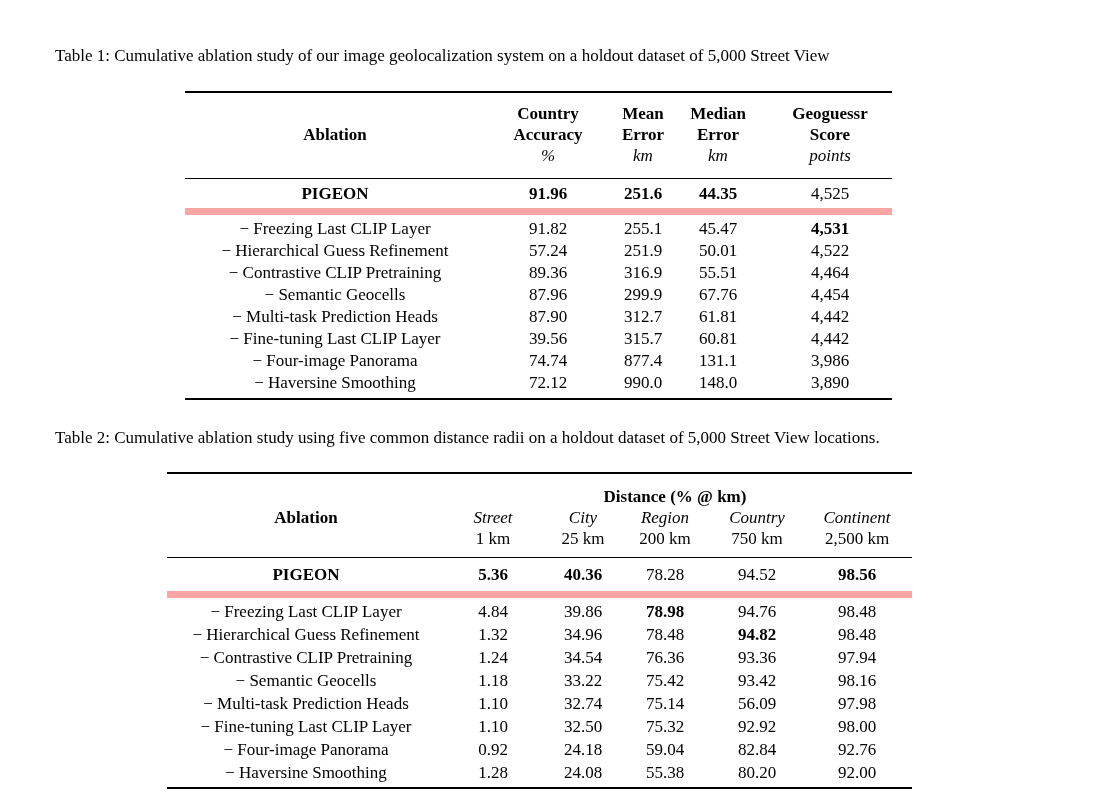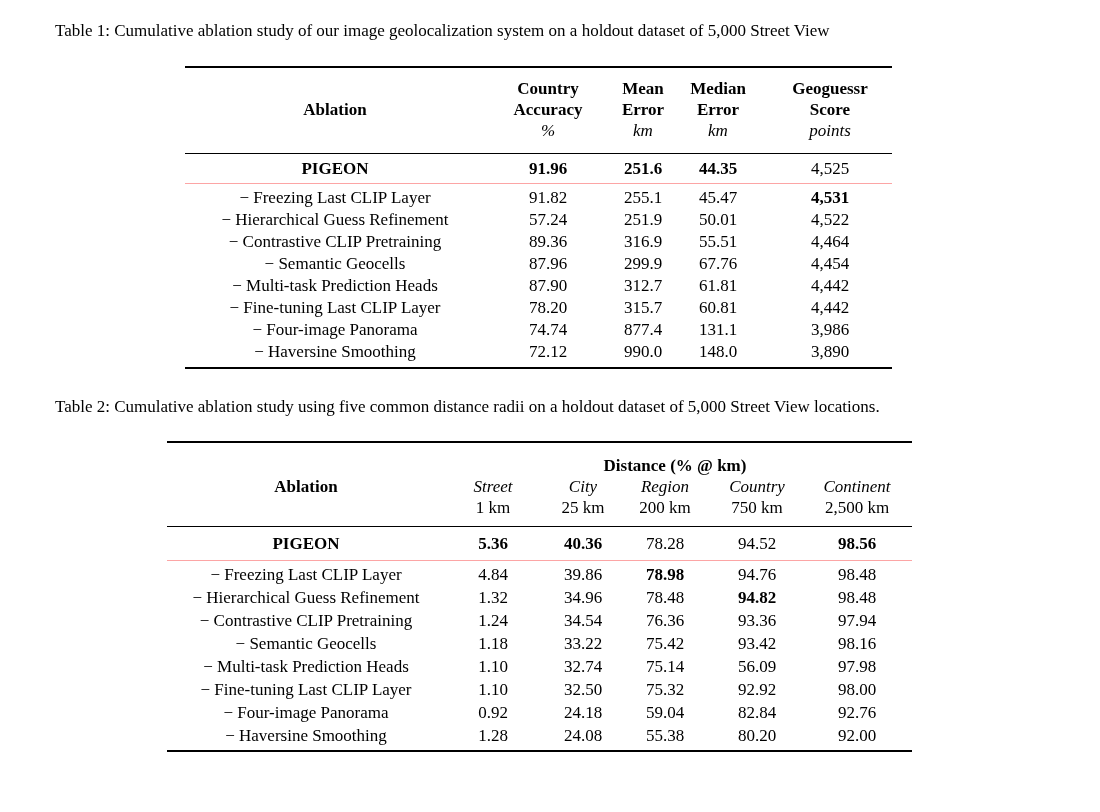--- a/index.html
+++ b/index.html
@@ -5,21 +5,21 @@
   * { margin:0; padding:0; box-sizing:border-box; }
   html, body { width:1100px; height:812px; }
   body {
     background:#ffffff;
     color:#000000;
     font-family:"Liberation Serif","DejaVu Serif",serif;
     font-size:17px;
     padding-top:20px;
     overflow:hidden;
   }
-  .caption { margin-left:55px; line-height:22px; }
+  .caption { margin-left:55px; line-height:22px;margin-top:25px; }
   .cap-line { display:block; }
   .cap2 { margin-top:27px; }
 
   table {
     border-collapse:collapse;
     table-layout:fixed;
     border-top:2px solid #000;
     border-bottom:2px solid #000;
   }
   #table1 { margin-left:185px; width:707px; margin-top:24px; }
@@ -28,21 +28,21 @@
   th, td {
     font-weight:normal;
     text-align:center;
     padding:0;
     line-height:23px;
     white-space:nowrap;
   }
   .lbl { text-align:center; padding-left:7px; }
 
   thead { border-bottom:1px solid #000; }
-  tbody.pigeon { border-bottom:1px solid #fca5a5; }
+  tbody.pigeon { border-bottom:7px solid #fca5a5; }
   tbody.pigeon td.lbl { font-weight:bold; }
   td.b { font-weight:bold; }
 
   
   #table1 thead th { vertical-align:middle; padding-top:10px; padding-bottom:12px; }
   #table1 thead th.lbl { font-weight:bold; }
   .ht { font-weight:bold; line-height:21px; }
   .hu { font-style:italic; line-height:21px; }
 
   #table1 tbody.pigeon td { padding-top:3px; padding-bottom:3px; }
@@ -144,21 +144,21 @@
         </tr>
         <tr>
           <td class="lbl">− Multi-task Prediction Heads</td>
           <td>87.90</td>
           <td>312.7</td>
           <td>61.81</td>
           <td>4,442</td>
         </tr>
         <tr>
           <td class="lbl">− Fine-tuning Last CLIP Layer</td>
-          <td>78.20</td>
+          <td>39.56</td>
           <td>315.7</td>
           <td>60.81</td>
           <td>4,442</td>
         </tr>
         <tr>
           <td class="lbl">− Four-image Panorama</td>
           <td>74.74</td>
           <td>877.4</td>
           <td>131.1</td>
           <td>3,986</td>

